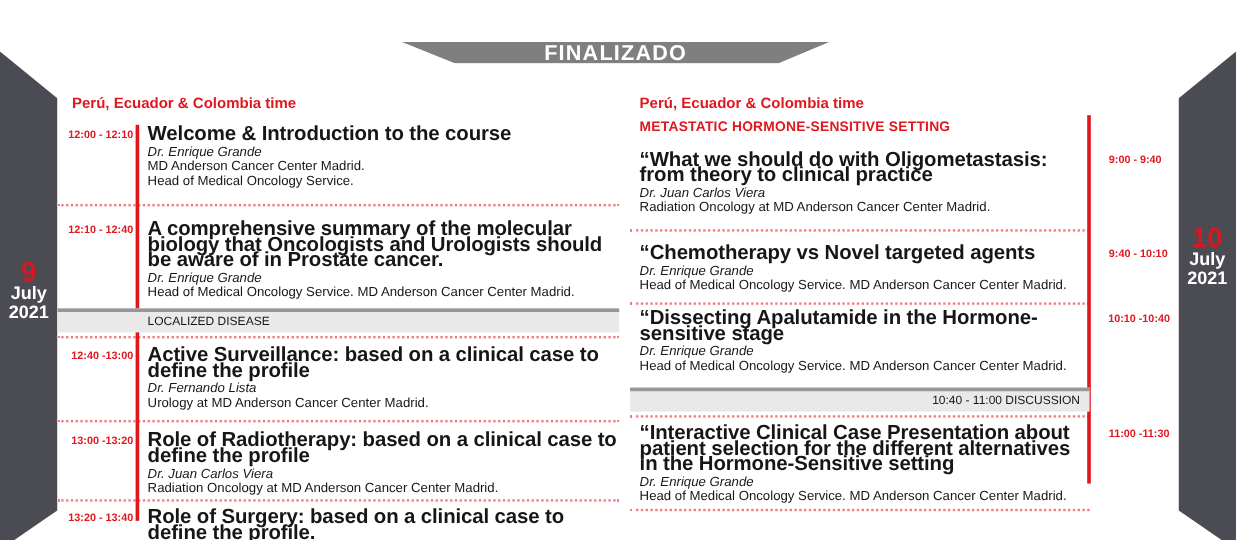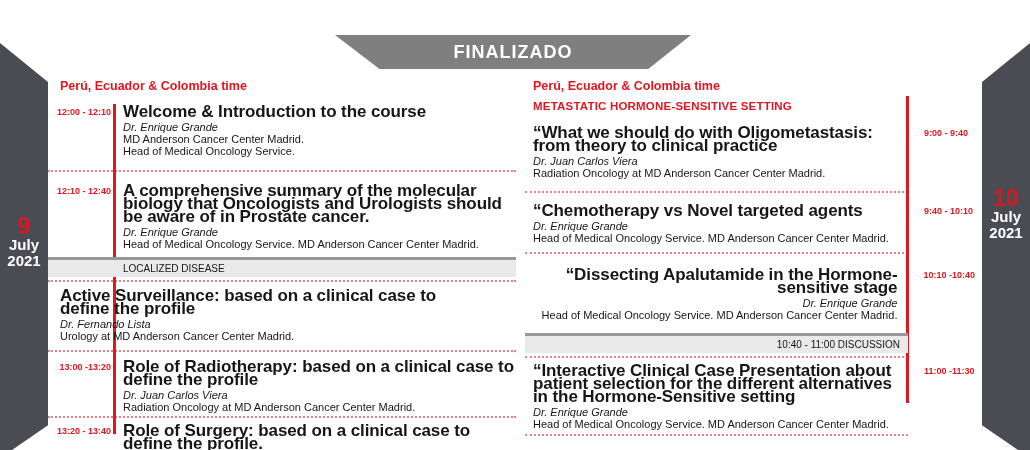--- a/index.html
+++ b/index.html
@@ -4,21 +4,21 @@
 <style>
   * { margin:0; padding:0; box-sizing:border-box; }
   html,body { background:#ffffff; }
   body { font-family:"Liberation Sans", sans-serif; }
   #stage {
     position:relative; width:1030px; height:450px; background:#ffffff; overflow:hidden;
   }
 
   
   .banner {
-    position:absolute; left:335px; top:35px; width:356px; height:34px;
+    position:absolute; left:335px; top:35px; width:356px; height:18px;
     background:#7f7f7f;
     clip-path:polygon(0 0, 100% 0, 88% 100%, 12.5% 100%);
     display:flex; align-items:center; justify-content:center;
   }
   .banner span {
     color:#ffffff; font-weight:bold; font-size:18px; letter-spacing:1px;
   }
 
   
   .ribbon {
@@ -72,21 +72,21 @@
 
   
   .m-s1 { margin-top:0; }
   .sep1 { margin-top:13px; } .s2 { margin-top:12px; }
   .bar1 { margin-top:7px; }  .sep2 { margin-top:3px; } .s3 { margin-top:7px; }
   .sep3 { margin-top:8px; }  .s4 { margin-top:8px; }
   .sep4 { margin-top:3px; }  .s5 { margin-top:6px; }
 
   .rA { margin-top:14px; }
   .rsep1 { margin-top:12px; } .rB { margin-top:11px; }
-  .rsep2 { margin-top:8px; }  .rC { margin-top:14px;text-align:right; }
+  .rsep2 { margin-top:8px; }  .rC { margin-top:4px; }
   .rbar1 { margin-top:12px; } .rsep3 { margin-top:3px; } .rD { margin-top:6px; }
   .rbar2 { margin-top:9px; }  .rsep4 { margin-top:4px; }
 </style>
 </head>
 <body>
 
 <div id="stage">
 
   <div class="banner">
     <span>FINALIZADO</span>
@@ -133,20 +133,21 @@
         <div class="aff">Head of Medical Oncology Service. MD Anderson Cancer Center Madrid.</div>
       </div>
     </div>
 
     <div class="graybar bar1">
       <span>LOCALIZED DISEASE</span>
     </div>
     <div class="dotsep sep2"></div>
 
     <div class="lrow s3">
+      <div class="ltime">12:40 -13:00</div>
       <div class="lcontent">
         <div class="title">Active Surveillance: based on a clinical case to define the profile</div>
         <div class="speaker">Dr. Fernando Lista</div>
         <div class="aff">Urology at MD Anderson Cancer Center Madrid.</div>
       </div>
     </div>
     <div class="dotsep sep3"></div>
 
     <div class="lrow s4">
       <div class="ltime">13:00 -13:20</div>

